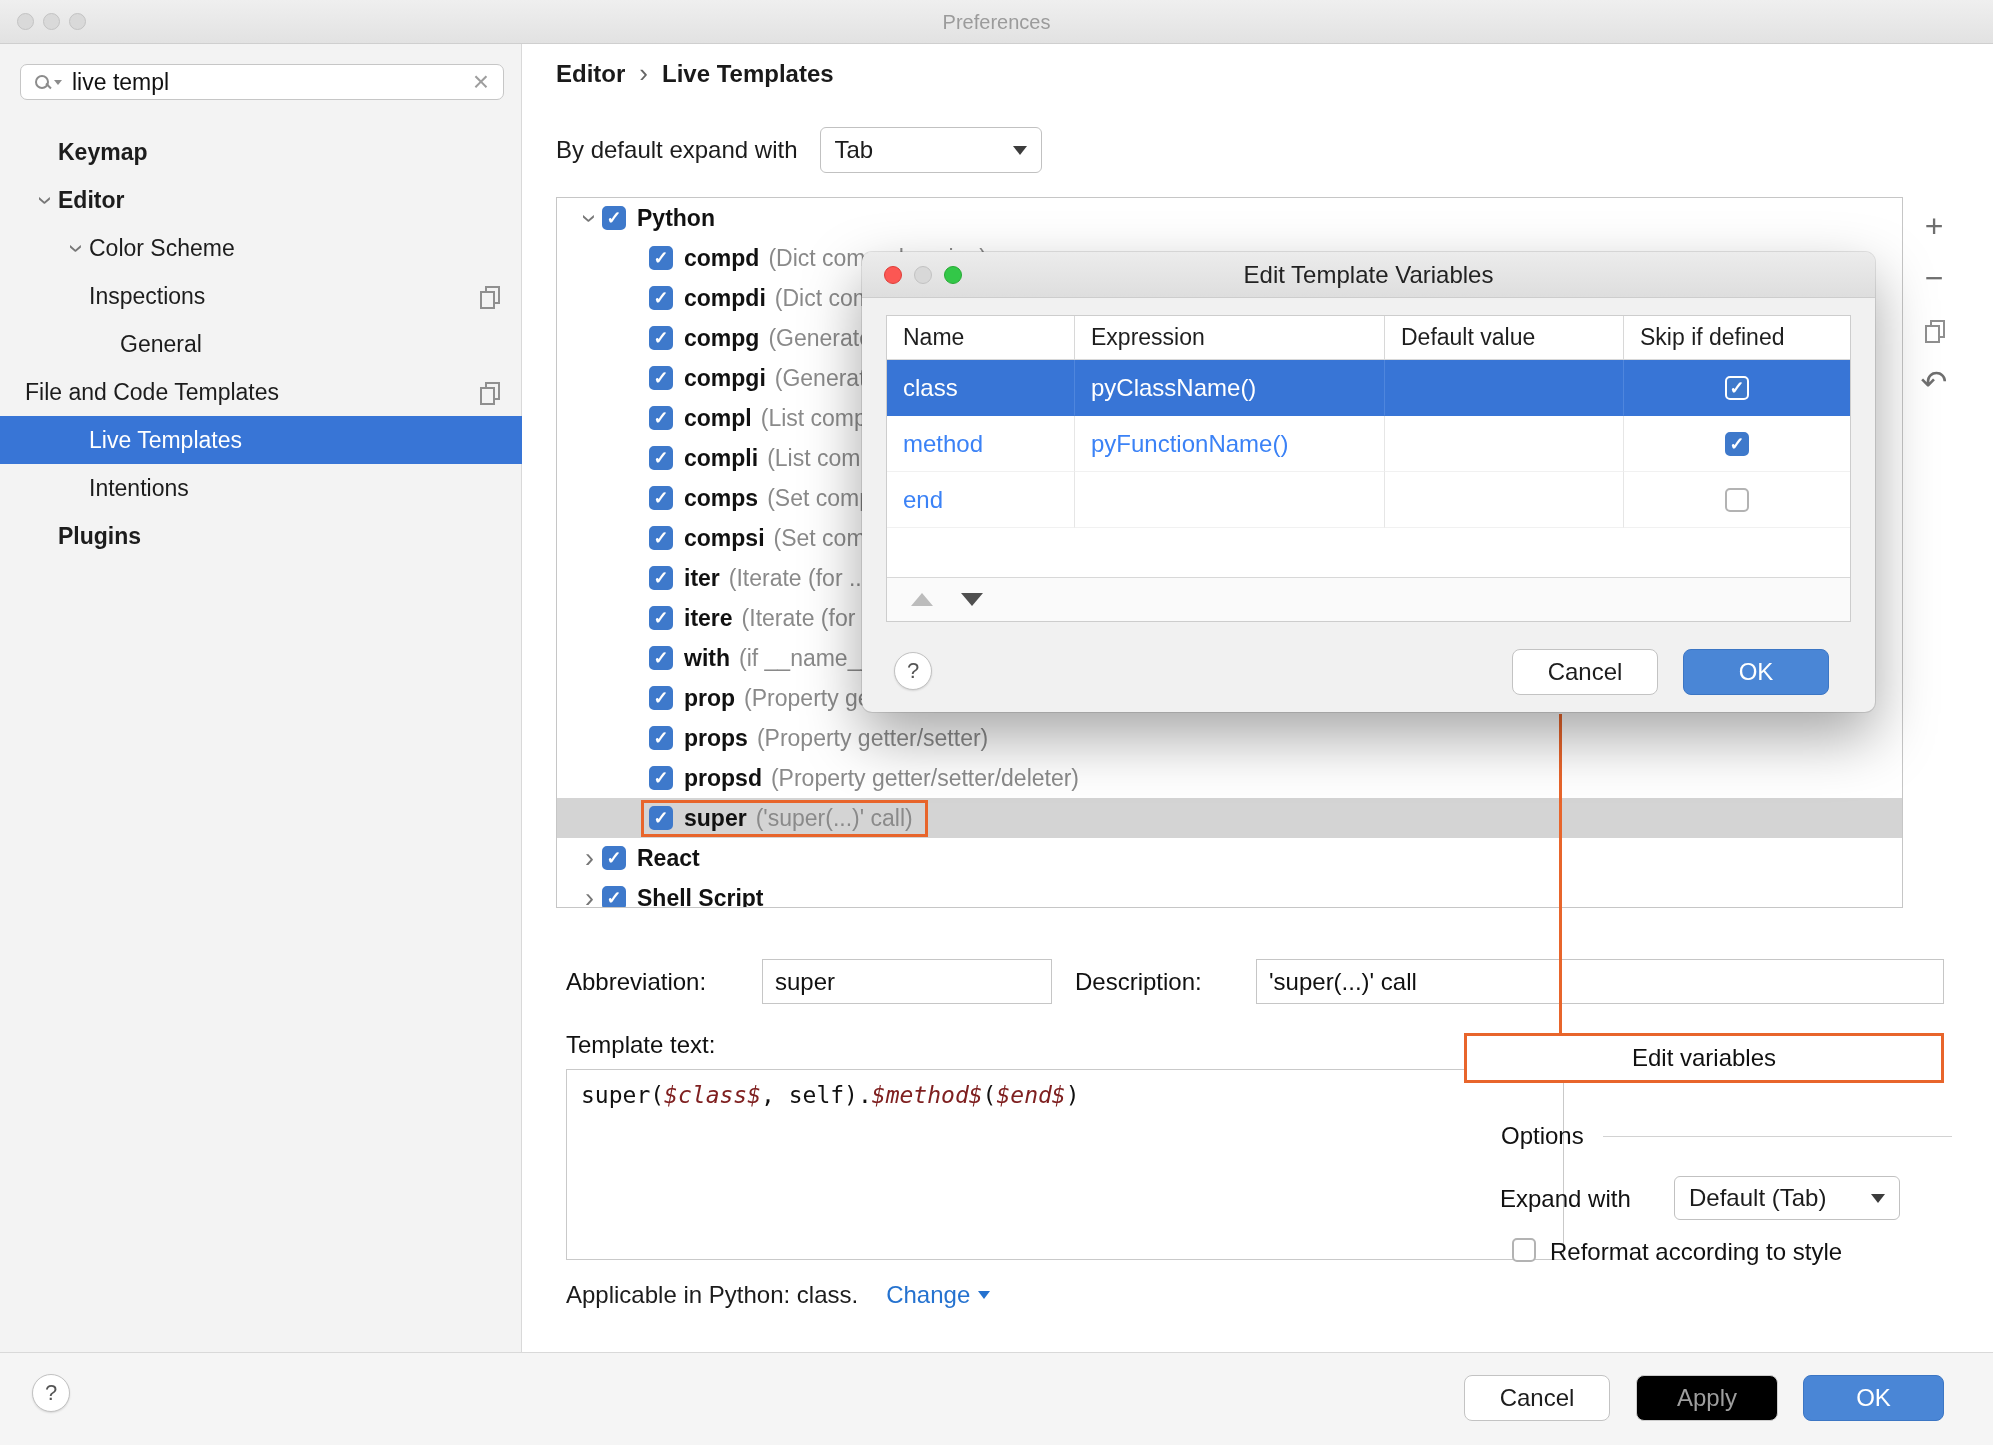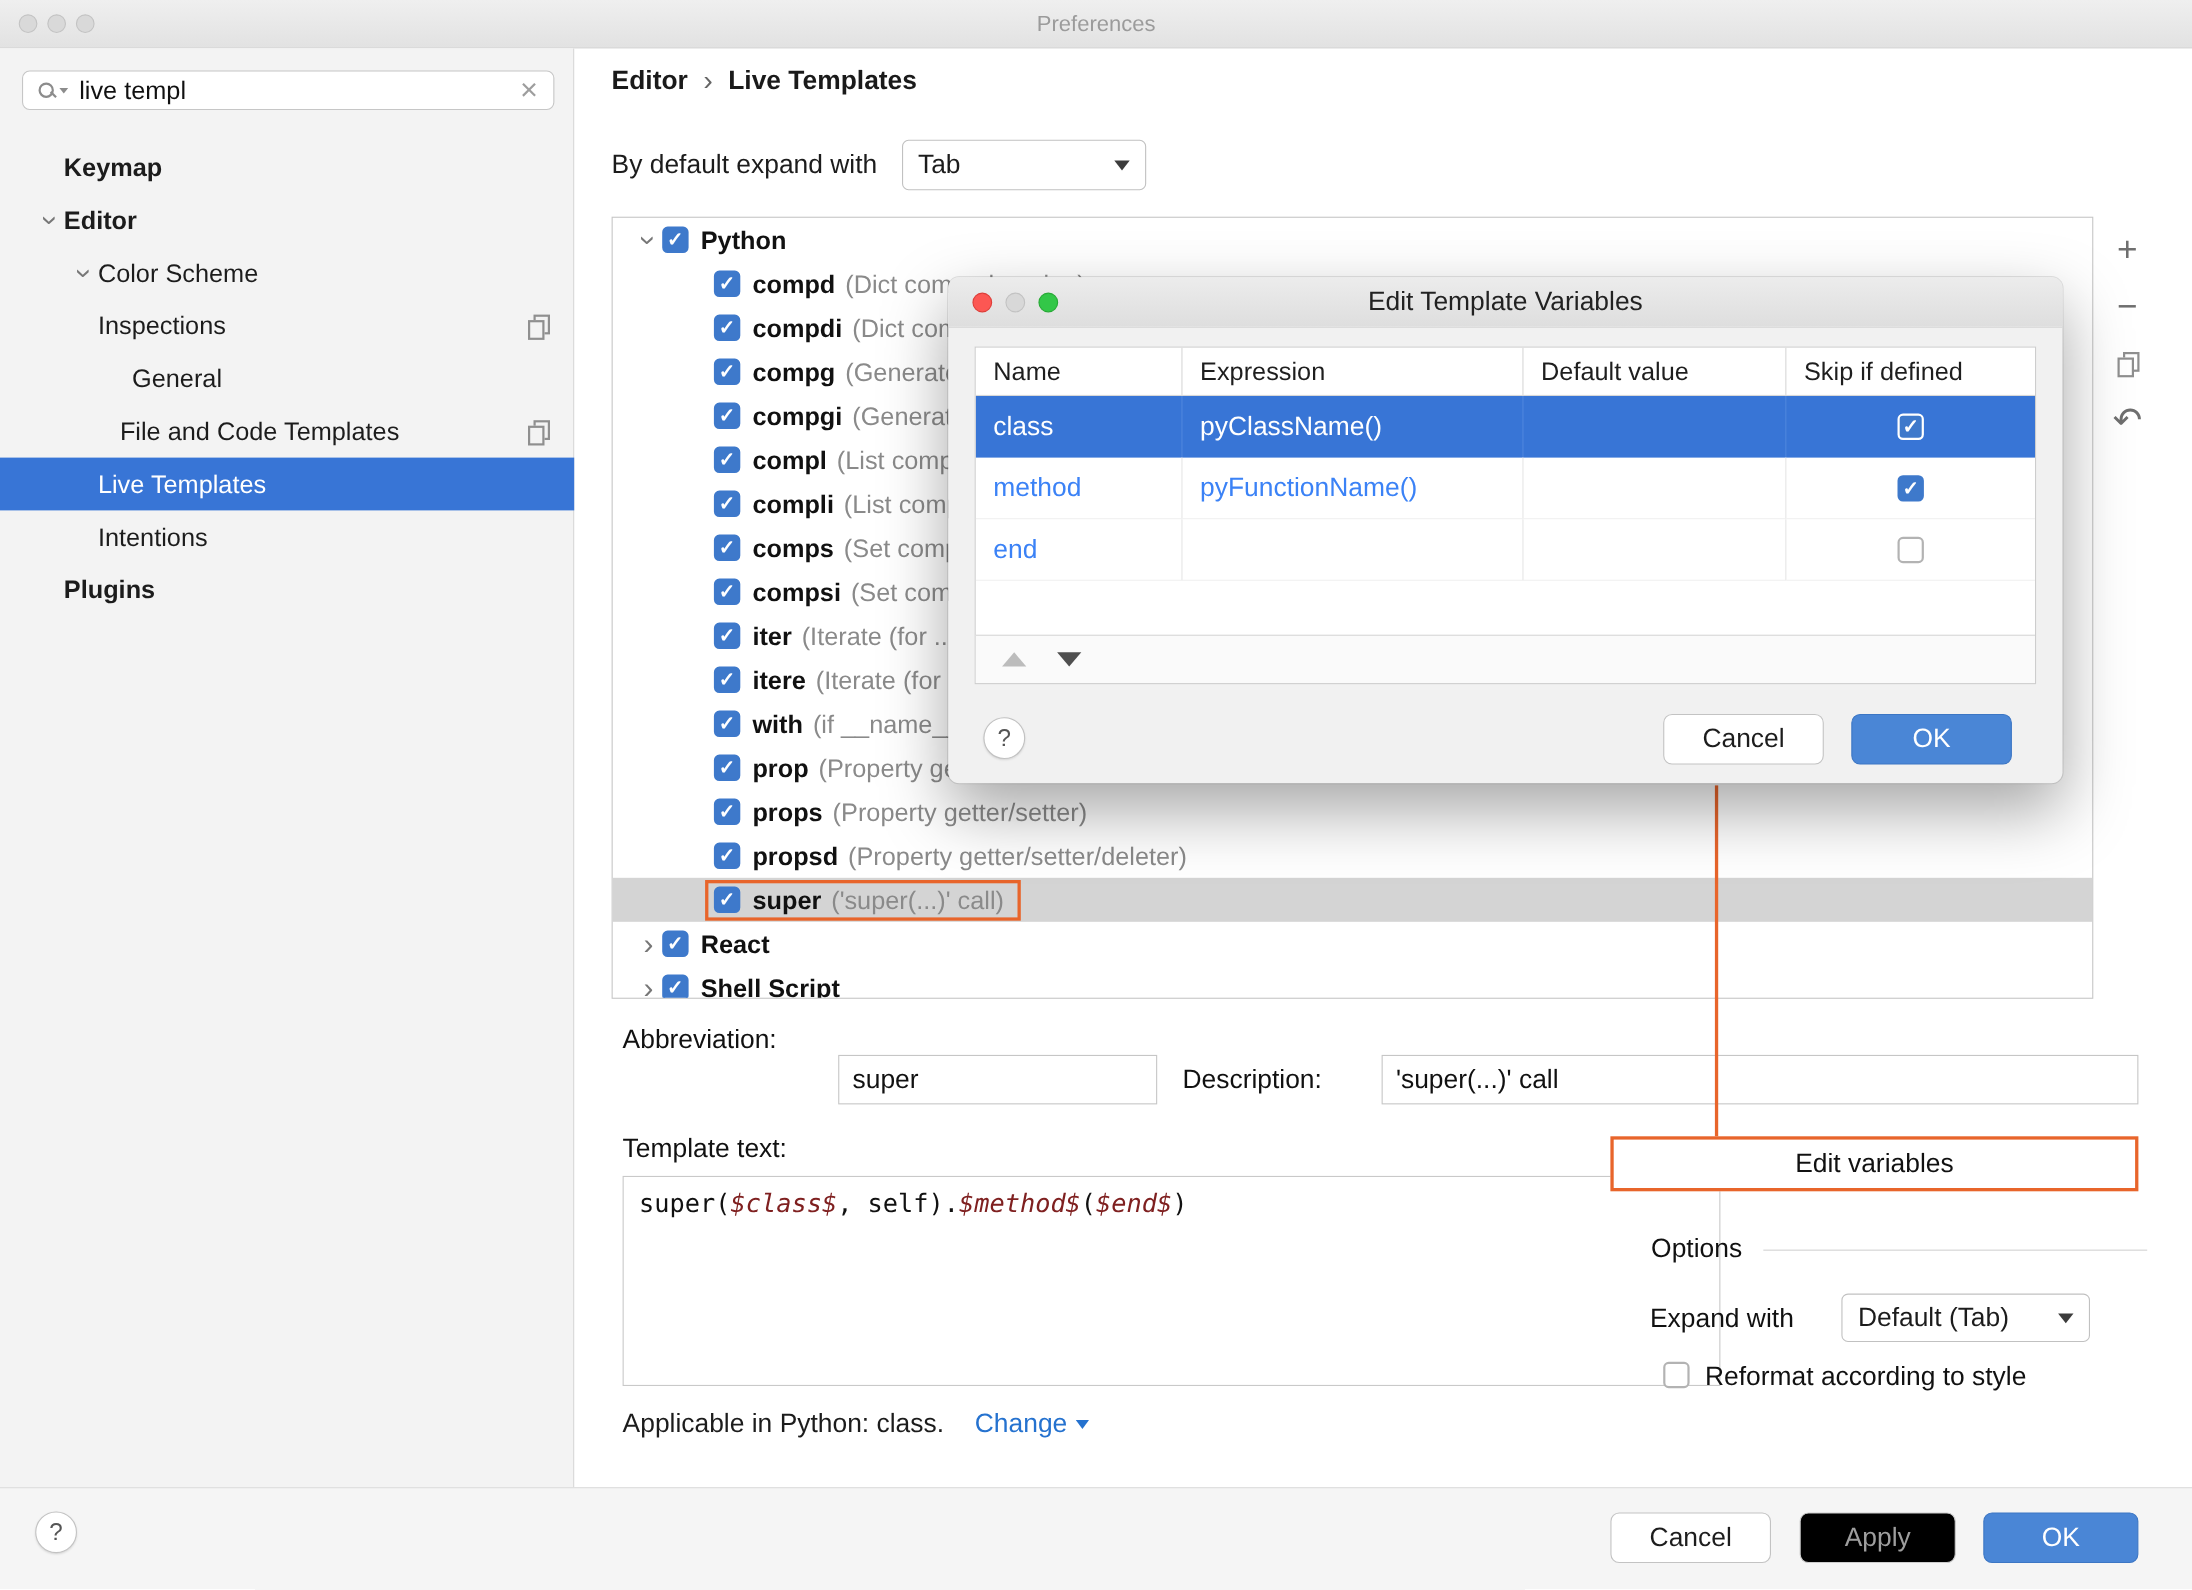--- a/index.html
+++ b/index.html
@@ -183,21 +183,21 @@
         </div>
         <div class="sb-row" style="padding-left: 64px;">
           <span class="chev-sp"></span>
           <span class="sb-lbl">Inspections</span>
           <span class="copy-ic"></span>
         </div>
         <div class="sb-row" style="padding-left: 95px;">
           <span class="chev-sp"></span>
           <span class="sb-lbl">General</span>
         </div>
-        <div class="sb-row" style="padding-left: 64px; gap: 20px;">
+        <div class="sb-row" style="">
           <span class="chev-sp"></span>
           <span class="sb-lbl">File and Code Templates</span>
           <span class="copy-ic"></span>
         </div>
         <div class="sb-row sel" style="padding-left: 64px;">
           <span class="chev-sp"></span>
           <span class="sb-lbl">Live Templates</span>
         </div>
         <div class="sb-row" style="padding-left: 64px;">
           <span class="chev-sp"></span>
@@ -358,21 +358,21 @@
       <div class="ticon">+</div>
       <div class="ticon">−</div>
       <div class="ticon">
         <span class="copy-ic"></span>
       </div>
       <div class="ticon">↶</div>
     </div>
 
   <div class="connector"></div>
 
-  <div class="flabel" style="left:566px; top:932px">Abbreviation:</div>
+  <div class="flabel" style="left:566px; top:968px">Abbreviation:</div>
   <input class="field" style="left: 762px; top: 959px; width: 290px;" readonly="" value="super">
   <div class="flabel" style="left:1075px; top:968px">Description:</div>
   <input class="field" style="left: 1256px; top: 959px; width: 688px;" readonly="" value="'super(...)' call">
 
   <div class="flabel" style="left:566px; top:1031px">Template text:</div>
   <div class="editor"><span class="tplain">super(</span><span class="tvar">$class$</span><span class="tplain">, self).</span><span class="tvar">$method$</span><span class="tplain">(</span><span class="tvar">$end$</span><span class="tplain">)</span></div>
 
   <div class="applicable">
     <span>Applicable in Python: class.</span>
     <span class="link">

